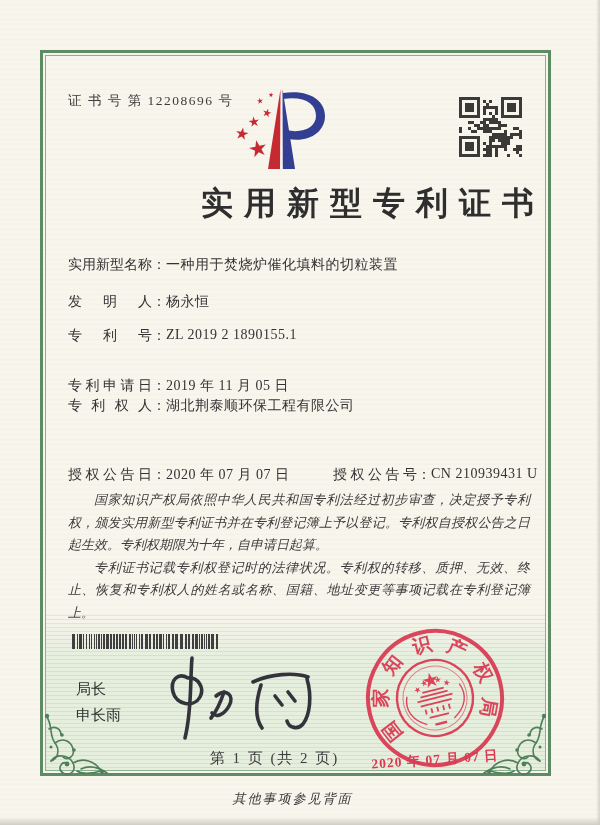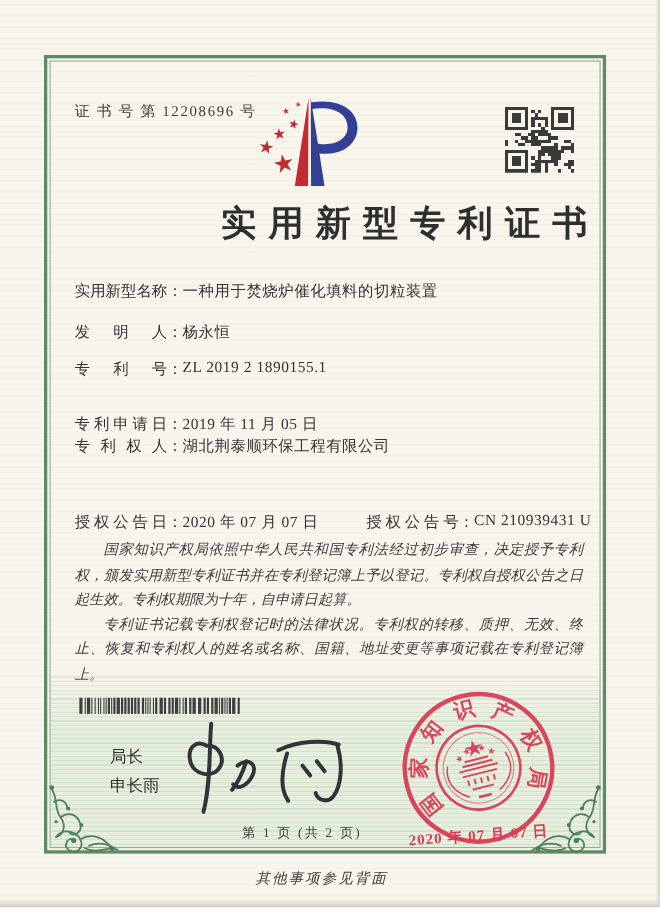--- a/index.html
+++ b/index.html
@@ -21,26 +21,26 @@
          font-size:32px;font-weight:bold;color:#2e2e2e;letter-spacing:11px;text-indent:11px;}
   .row{position:absolute;left:68px;font-size:14px;color:#333;}
   .flabel{display:inline-block;width:84px;text-align:justify;text-align-last:justify;-moz-text-align-last:justify;vertical-align:top;}
   .fvalue{display:inline-block;vertical-align:top;letter-spacing:0.5px;}
   .fvalue.wrap{width:372px;line-height:21px;}
   .pair2{position:absolute;left:248px;top:0;white-space:nowrap;margin-left:17px;}
   .paras{position:absolute;left:68px;top:489px;width:462px;font-size:13px;line-height:22.5px;
          color:#3a3a3a;text-align:justify;font-style:italic;}
   .paras p{margin:0;text-indent:2em;}
   .barcode{position:absolute;left:72px;top:634px;width:148px;height:15px;}
-  .signer{position:absolute;left:76px;top:676px;font-size:15px;color:#2f2f2f;line-height:26px;margin-left:24px;}
+  .signer{position:absolute;left:76px;top:676px;font-size:15px;color:#2f2f2f;line-height:26px;}
   .signature{position:absolute;left:158px;top:652px;}
   .seal{position:absolute;left:353px;top:616px;opacity:0.93;}
   .seal-date{position:absolute;left:353px;top:751px;width:164px;text-align:center;
              color:#d93a52;font-size:13.5px;font-weight:bold;letter-spacing:1px;transform:rotate(-4deg);}
-  .pageinfo{position:absolute;left:40px;top:749px;width:469px;text-align:center;font-size:12px;color:#3c3c3c;letter-spacing:2px;}
+  .pageinfo{position:absolute;left:40px;top:749px;width:469px;text-align:center;font-size:15px;color:#3c3c3c;letter-spacing:2px;}
   .footnote{position:absolute;left:40px;top:790px;width:505px;text-align:center;font-size:13px;color:#3a3a3a;
             font-style:italic;letter-spacing:2px;}
   .corner{position:absolute;bottom:-6px;width:86px;height:96px;}
   .corner.left{left:-6px;}
   .corner.right{right:-6px;transform:scaleX(-1);}
 </style>
 </head>
 <body>
 
 <div id="page">

